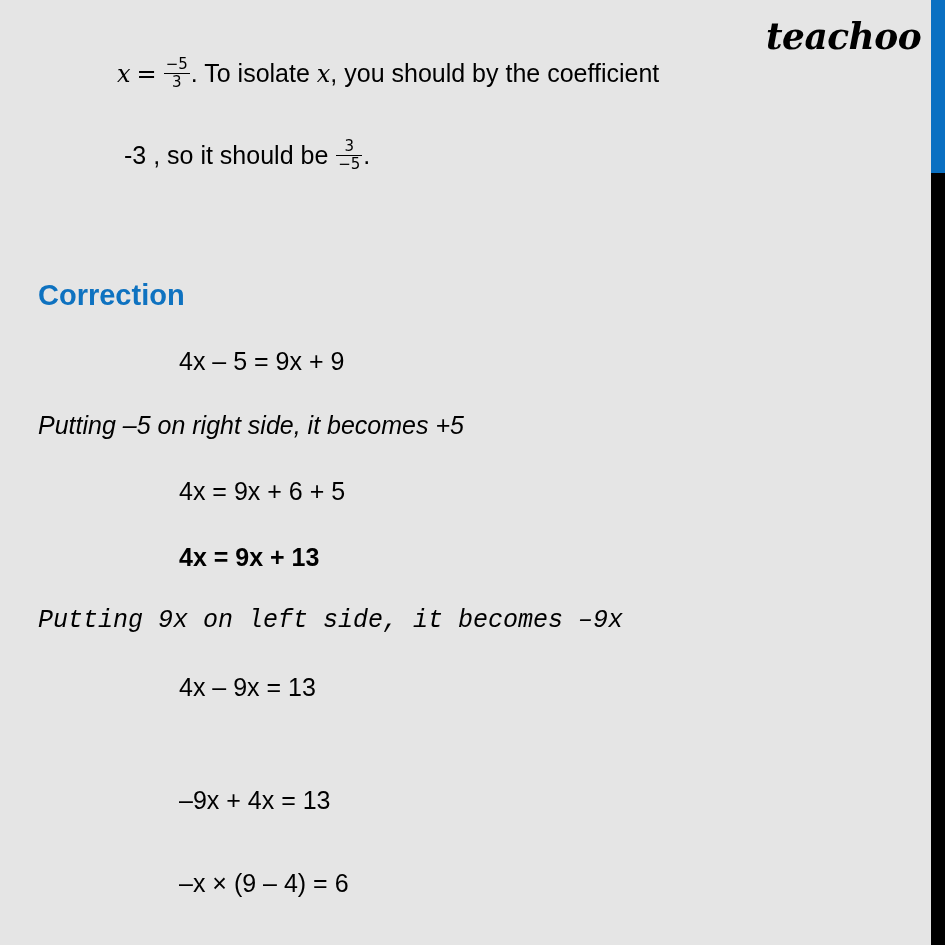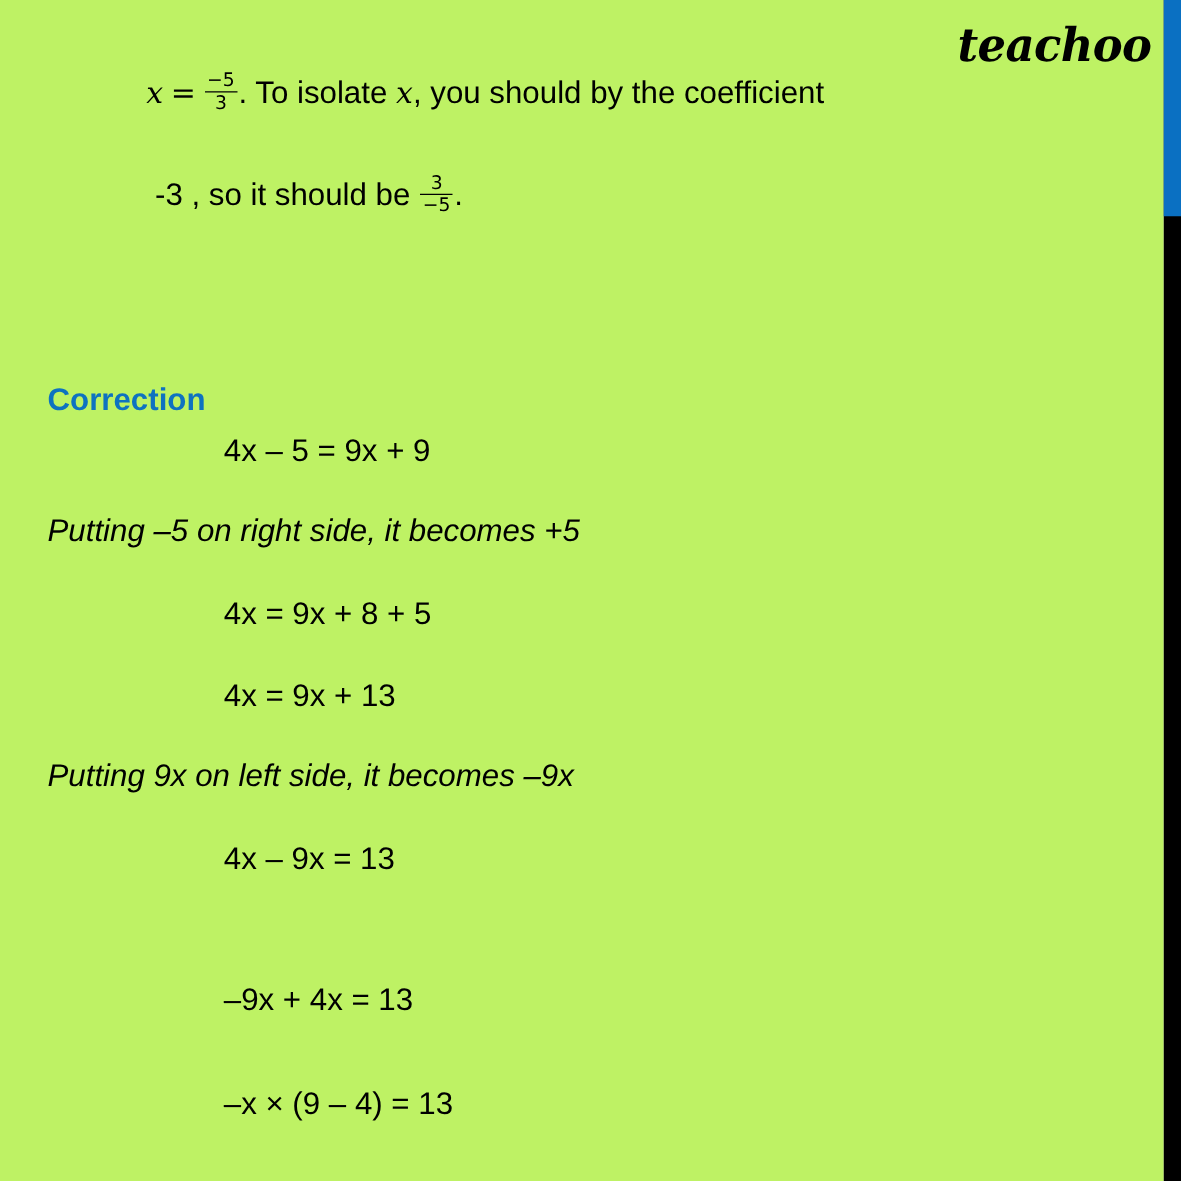--- a/index.html
+++ b/index.html
@@ -13,21 +13,21 @@
     body {
       position: relative;
       font-family: "Liberation Sans", "DejaVu Sans", sans-serif;
       color: #000000;
     }
     .page {
       position: absolute;
       left: 0; top: 0;
       width: 931px;
       height: 945px;
-      background: #bef264;
+      background: #e5e5e5;
     }
     .side-strip {
       position: absolute;
       left: 931px; top: 0;
       width: 14px;
       height: 945px;
       background: #000000;
     }
     .side-strip .blue {
       position: absolute;
@@ -49,26 +49,25 @@
       transform: scaleX(0.97);
       transform-origin: left top;
     }
     .line {
       position: absolute;
       white-space: nowrap;
       font-size: 25px;
       line-height: 30px;
     }
     .italic { font-style: italic; }
-    .bold { font-weight: normal; }
+    .bold { font-weight: bold; }
     .heading {
       color: #0e72c0;
       font-weight: bold;
-      font-size: 25px;
-      margin-top: 25px;
+      font-size: 29px;
     }
     .mathvar {
       font-family: "DejaVu Serif", serif;
       font-style: italic;
       font-size: 24px;
     }
     .frac {
       display: inline-block;
       vertical-align: middle;
       text-align: center;
@@ -106,24 +105,24 @@
   </div>
 
   <div class="line" style="left:124px; top:140px;">
     <span>-3 , so it should be </span><span class="frac"><span class="num">3</span><span class="den">−5</span></span><span>.</span>
   </div>
 
   <div class="line heading" style="left:38px; top:280px;">Correction</div>
 
   <div class="line" style="left:179px; top:346px;">4x – 5 = 9x + 9</div>
   <div class="line italic" style="left:38px; top:410px;">Putting –5 on right side, it becomes +5</div>
-  <div class="line" style="left:179px; top:476px;">4x = 9x + 8 + 5</div>
+  <div class="line" style="left:179px; top:476px;">4x = 9x + 6 + 5</div>
   <div class="line bold" style="left:179px; top:542px;">4x = 9x + 13</div>
-  <div class="line italic" style="left:38px; top:606px;">Putting 9x on left side, it becomes –9x</div>
+  <div class="line italic" style="left:38px; top:606px;font-family:Liberation Mono, monospace;">Putting 9x on left side, it becomes –9x</div>
   <div class="line" style="left:179px; top:672px;">4x – 9x = 13</div>
   <div class="line" style="left:179px; top:737px;margin-top:48px;">–9x + 4x = 13</div>
-  <div class="line" style="left:179px; top:868px;">–x × (9 – 4) = 13</div>
+  <div class="line" style="left:179px; top:868px;">–x × (9 – 4) = 6</div>
 
 </div>
 
 <div class="side-strip">
   <div class="blue"></div>
 </div>
 
 </body></html>

